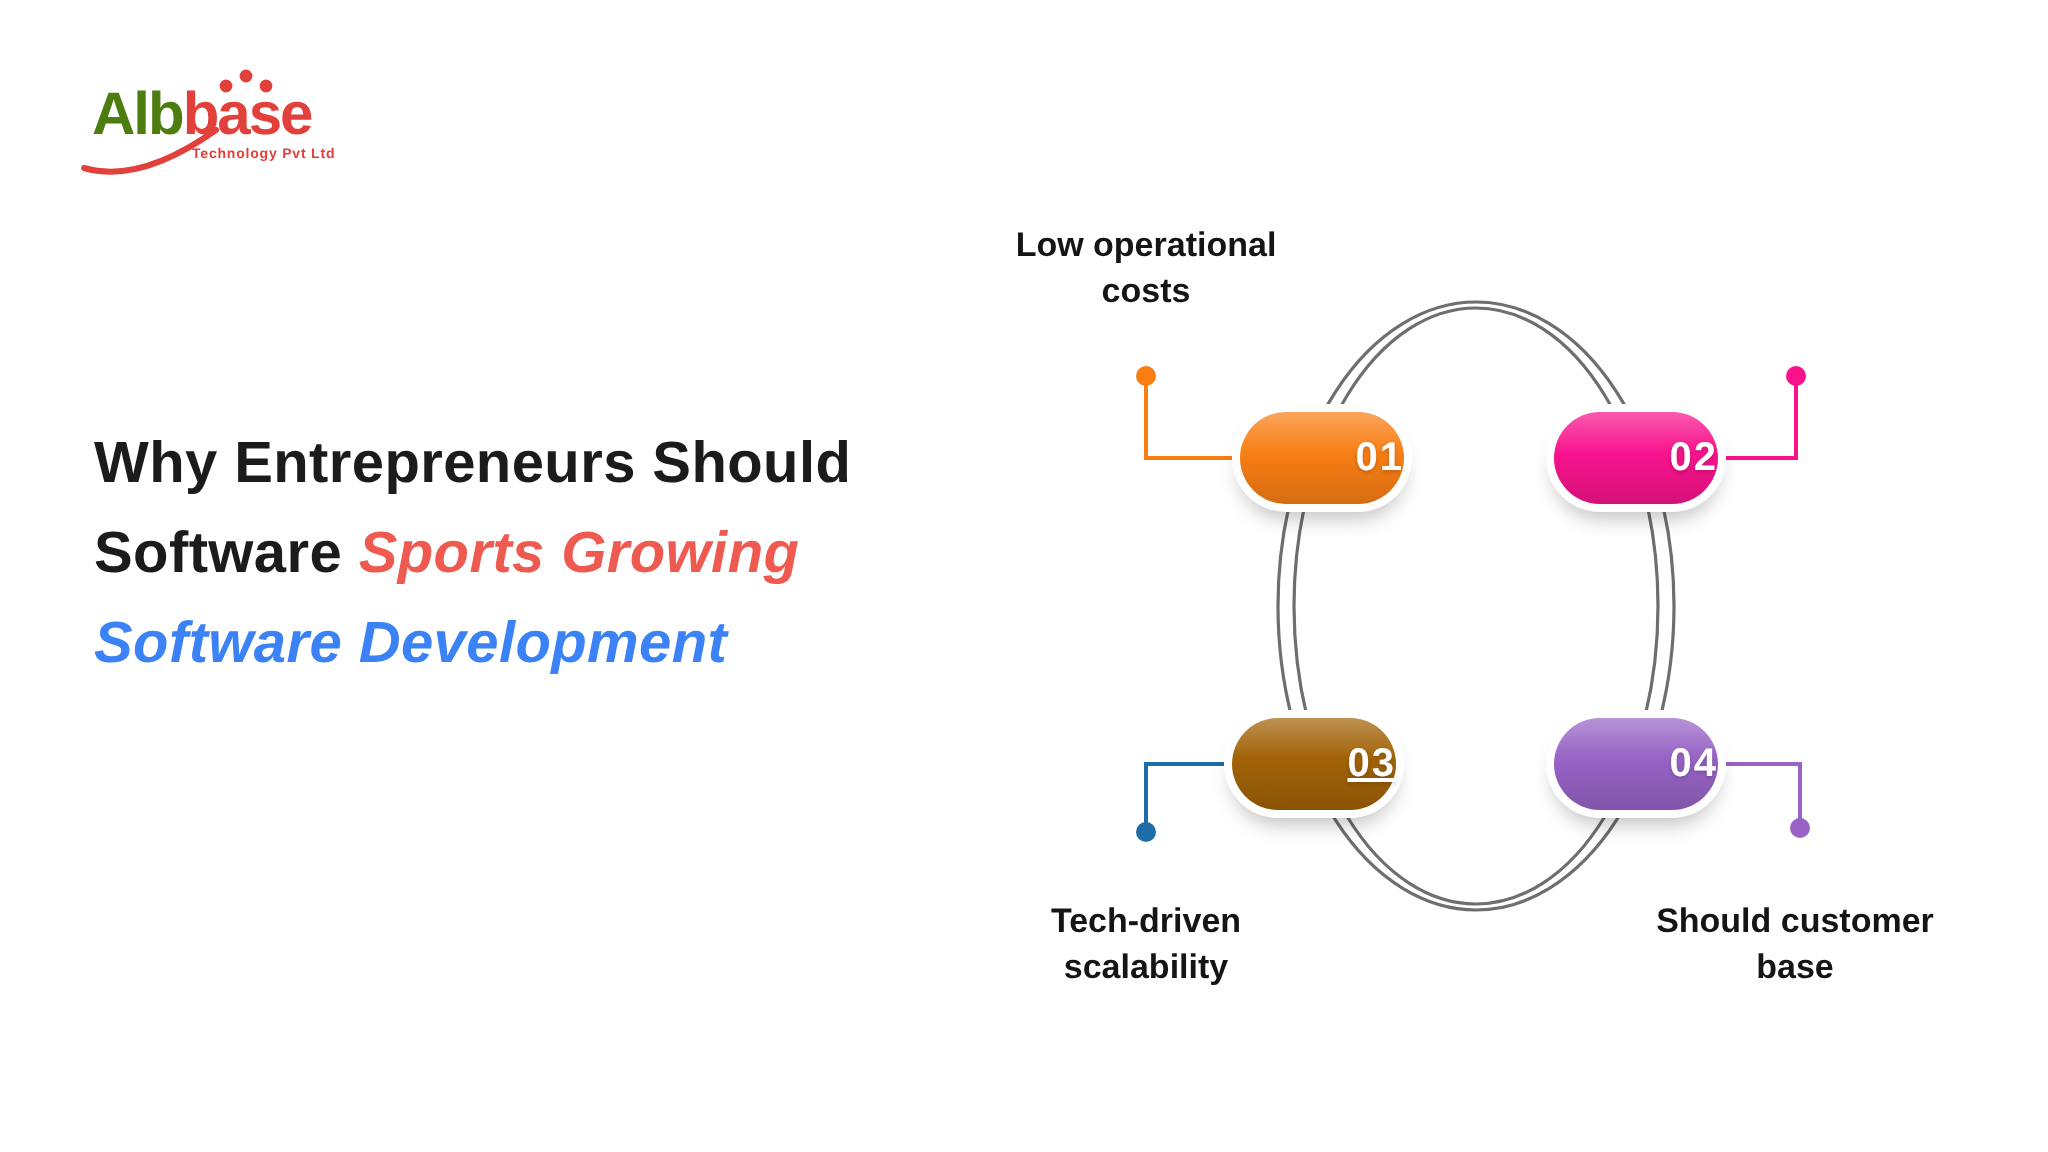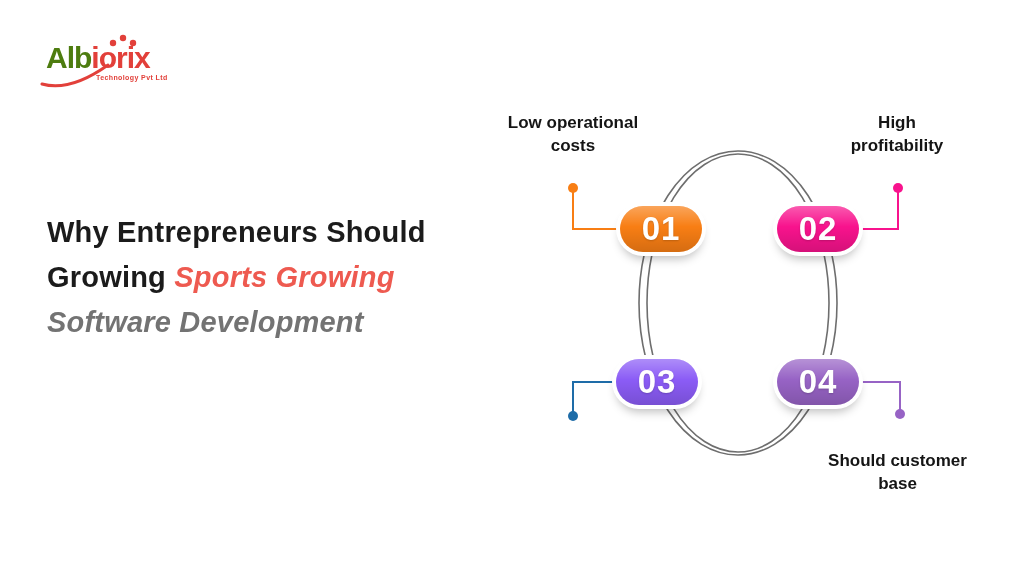--- a/index.html
+++ b/index.html
@@ -21,22 +21,22 @@
     position:absolute;left:47px;top:210px;width:420px;
     font-size:29px;font-weight:700;line-height:45px;letter-spacing:.2px;
   }
   .title .accent{font-style:italic;font-weight:700;}
 
   
   .diagram-svg{position:absolute;left:0;top:0;pointer-events:none;}
 
   .pill{
     position:absolute;width:82px;height:46px;border-radius:23px;
-    display:flex;align-items:center;justify-content:center;
-    color:#ffffff;font-size:33px;font-weight:700;letter-spacing:1px;
+    display:flex;align-items:center;justify-content:flex-end;
+    color:#ffffff;font-size:20px;font-weight:700;letter-spacing:1px;
     box-shadow:0 0 0 4px #ffffff,0 7px 10px rgba(0,0,0,.25);
   }
   .pill::before{
     content:"";position:absolute;inset:0;border-radius:inherit;
     background:linear-gradient(rgba(255,255,255,.30),rgba(255,255,255,0) 45%,rgba(0,0,0,.14));
   }
   .pill span{position:relative;text-shadow:0 1px 2px rgba(0,0,0,.18);}
   .pill-01{left:620px;top:206px;}
   .pill-02{left:777px;top:206px;}
   .pill-03{left:616px;top:359px;}
@@ -59,29 +59,29 @@
   <div class="logo">
     <svg class="logo-dots" width="34" height="14" viewBox="0 0 34 14">
       <circle cx="5" cy="9" r="3.2" fill="#E2403A"></circle>
       <circle cx="15" cy="4" r="3.2" fill="#E2403A"></circle>
       <circle cx="25" cy="9" r="3.2" fill="#E2403A"></circle>
     </svg>
     <svg class="logo-swoosh" width="74" height="26" viewBox="0 0 74 26">
       <path d="M2,22 Q30,30 68,3" stroke="#E2403A" stroke-width="3" fill="none" stroke-linecap="round"></path>
     </svg>
     <div class="logo-text">
-      <span style="color: #4d7c0f;">Alb</span><span style="color: rgb(226, 64, 58);">iorix</span>
+      <span style="color: #4d7c0f;">Alb</span><span style="color: rgb(226, 64, 58);">base</span>
     </div>
     <div class="logo-tagline" style="color: rgb(226, 64, 58);">Technology Pvt Ltd</div>
   </div>
 
   <div class="title" style="color: rgb(27, 27, 27);">
     <div><span>Why Entrepreneurs Should</span></div>
-    <div><span>Growing</span> <span class="accent" style="color: rgb(238, 90, 80);">Sports Growing</span></div>
-    <div><span class="accent" style="color: #737373;">Software Development</span></div>
+    <div><span>Software</span> <span class="accent" style="color: rgb(238, 90, 80);">Sports Growing</span></div>
+    <div><span class="accent" style="color: #3b82f6;">Software Development</span></div>
   </div>
 
   <svg class="diagram-svg" width="1024" height="576" viewBox="0 0 1024 576">
     <ellipse cx="738" cy="303" rx="99" ry="152" fill="none" stroke-width="1.6" stroke="#6E6E6E"></ellipse>
     <ellipse cx="738" cy="303" rx="91" ry="149" fill="none" stroke-width="1.6" stroke="#6E6E6E"></ellipse>
 
     <polyline points="573,190 573,229 624,229" fill="none" stroke-width="2" stroke="#F87E14"></polyline>
     <circle cx="573" cy="188" r="5" fill="#F87E14"></circle>
 
     <polyline points="898,190 898,229 855,229" fill="none" stroke-width="2" stroke="#F8138D"></polyline>
@@ -93,24 +93,24 @@
     <polyline points="900,412 900,382 855,382" fill="none" stroke-width="2" stroke="#9763C5"></polyline>
     <circle cx="900" cy="414" r="5" fill="#9763C5"></circle>
   </svg>
 
   <div class="pill pill-01" style="background: rgb(248, 126, 20);">
       <span>01</span>
     </div>
   <div class="pill pill-02" style="background: rgb(248, 19, 141);">
       <span>02</span>
     </div>
-  <div class="pill pill-03" style="background: #8b5cf6;">
+  <div class="pill pill-03" style="background: #a16207; text-decoration: underline;">
       <span>03</span>
     </div>
   <div class="pill pill-04" style="background: rgb(151, 99, 197);">
       <span>04</span>
     </div>
 
   <div class="node-label label-01">Low operational costs</div>
-  <div class="node-label label-02">High profitability</div>
+  <div class="node-label label-03">Tech-driven scalability</div>
   <div class="node-label label-04">Should customer base</div>
 
 </div>
 
 </body></html>

